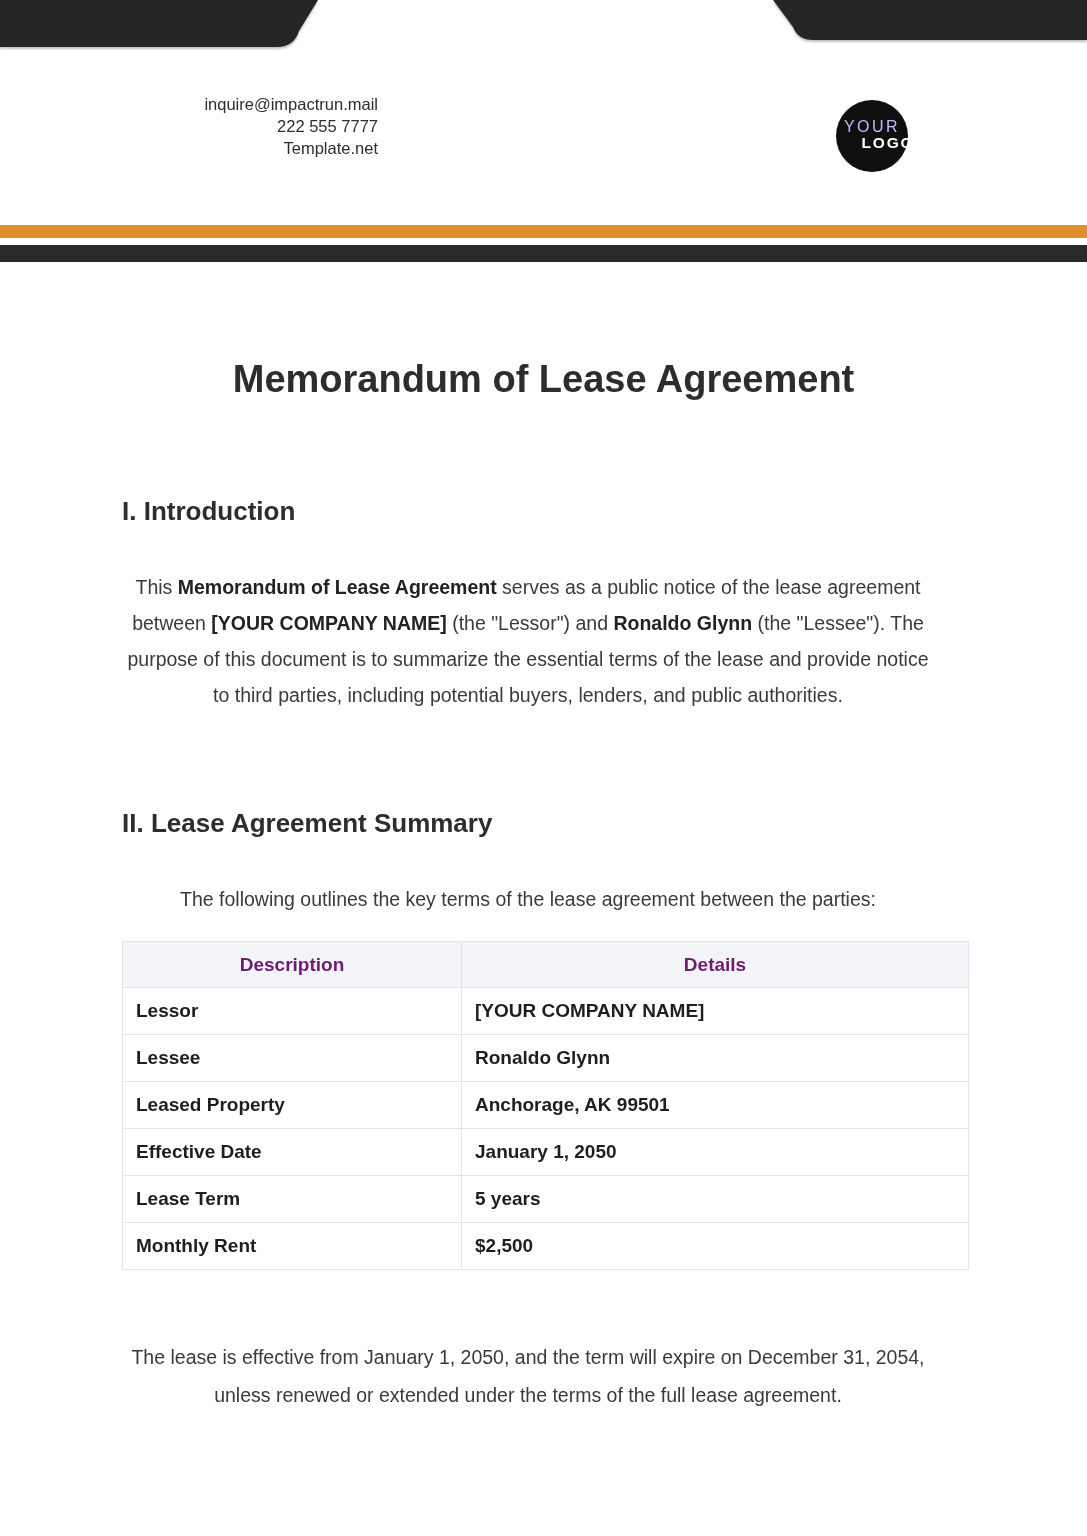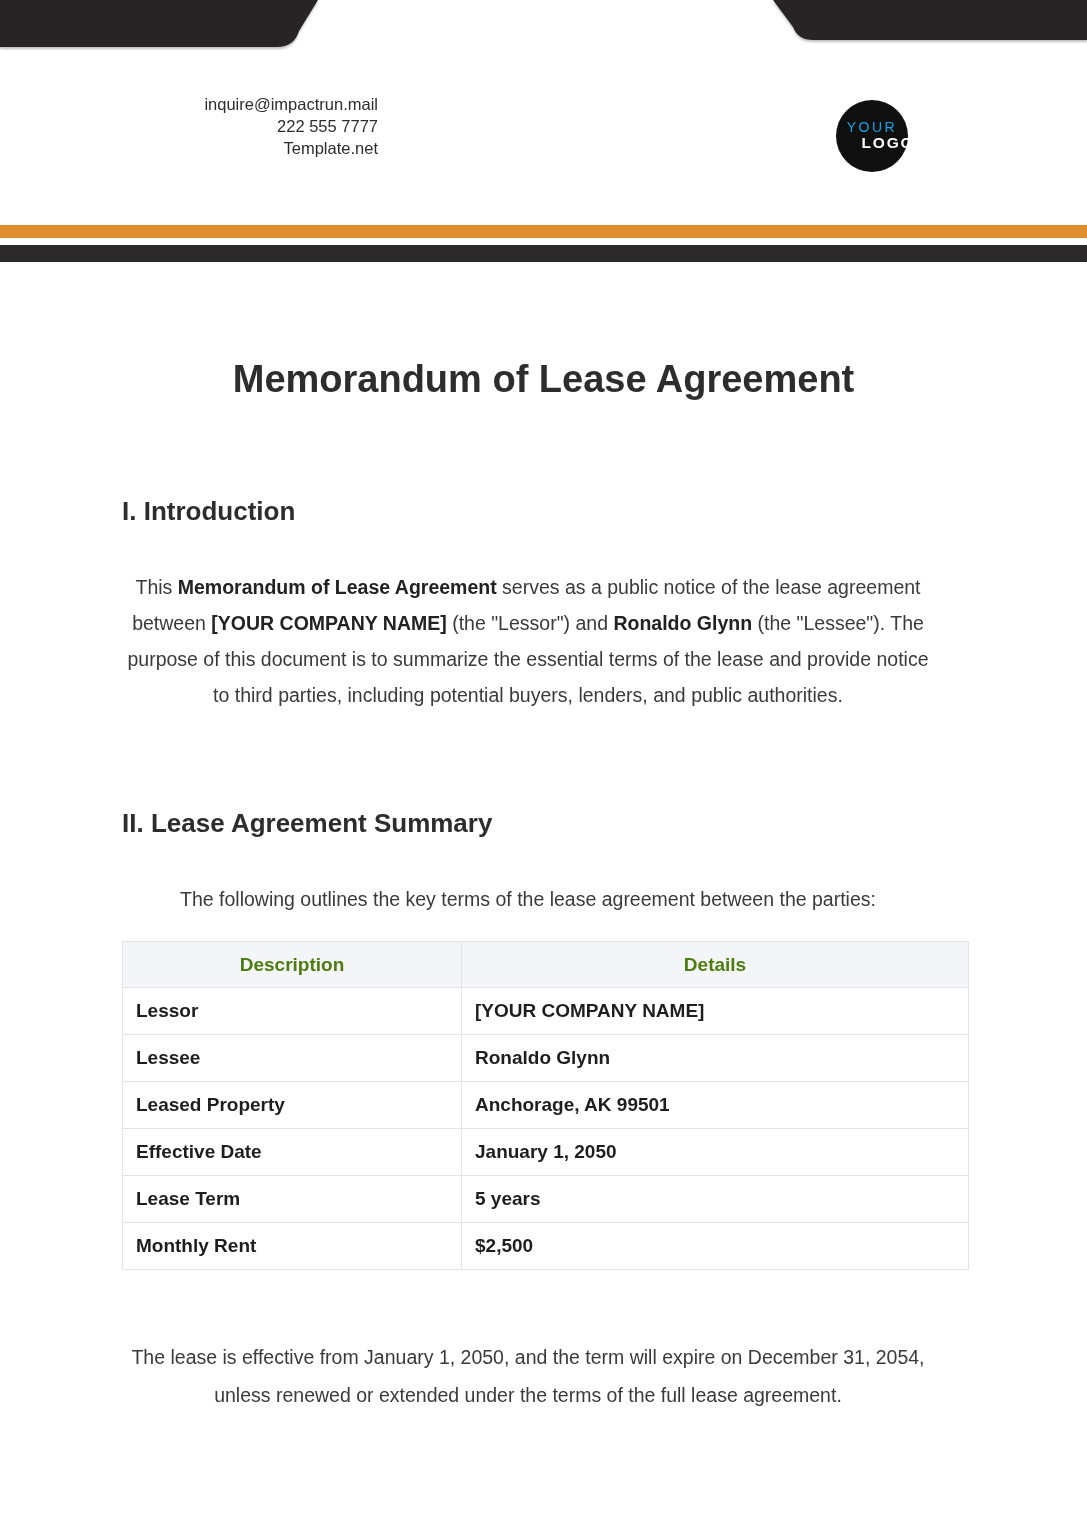--- a/index.html
+++ b/index.html
@@ -17,21 +17,21 @@
   .contact{
     position:absolute;top:93px;left:0;width:378px;
     text-align:right;font-size:16.5px;line-height:22px;color:#2e2c2c;
   }
   
   .logo{
     position:absolute;left:836px;top:100px;width:72px;height:72px;
     border-radius:50%;background:#0f0f0f;
     display:flex;flex-direction:column;align-items:center;justify-content:center;
   }
-  .logo .l1{font-size:14px;letter-spacing:2.5px;color:#0ea5e9;line-height:14px;}
+  .logo .l1{font-size:16px;letter-spacing:2.5px;color:#c4b5fd;line-height:14px;}
   .logo .l2{font-size:15.5px;letter-spacing:1.8px;color:#ffffff;font-weight:bold;line-height:18px;padding-left:32px;}
   
   .bar-orange{position:absolute;left:0;right:0;top:225px;height:13px;background:#e08e2d;}
   .bar-dark{position:absolute;left:0;right:0;top:245px;height:17px;background:#2b2929;}
   
   .doc-title{
     position:absolute;top:356px;left:0;width:100%;
     text-align:center;font-size:38px;font-weight:bold;color:#2d2d2d;line-height:46px;
   }
   
@@ -52,21 +52,21 @@
   .p-closing{top:1318px;line-height:38px;}
   
   .summary-table{
     position:absolute;top:941px;left:122px;width:846px;
     border-collapse:collapse;table-layout:fixed;
   }
   .summary-table th,.summary-table td{
     border:1px solid #e2e4e9;font-size:19px;box-sizing:border-box;
   }
   .summary-table th{
-    height:46px;background:#f4f5f8;color:#4d7c0f;
+    height:46px;background:#f4f5f8;color:#701a75;
     font-weight:bold;text-align:center;
   }
   .summary-table td{
     height:47px;background:#ffffff;color:#1e1e1e;
     font-weight:bold;text-align:left;padding:0 0 0 13px;
   }
   .col-desc{width:339px;}
   .col-det{width:507px;}
 </style>
 </head>

